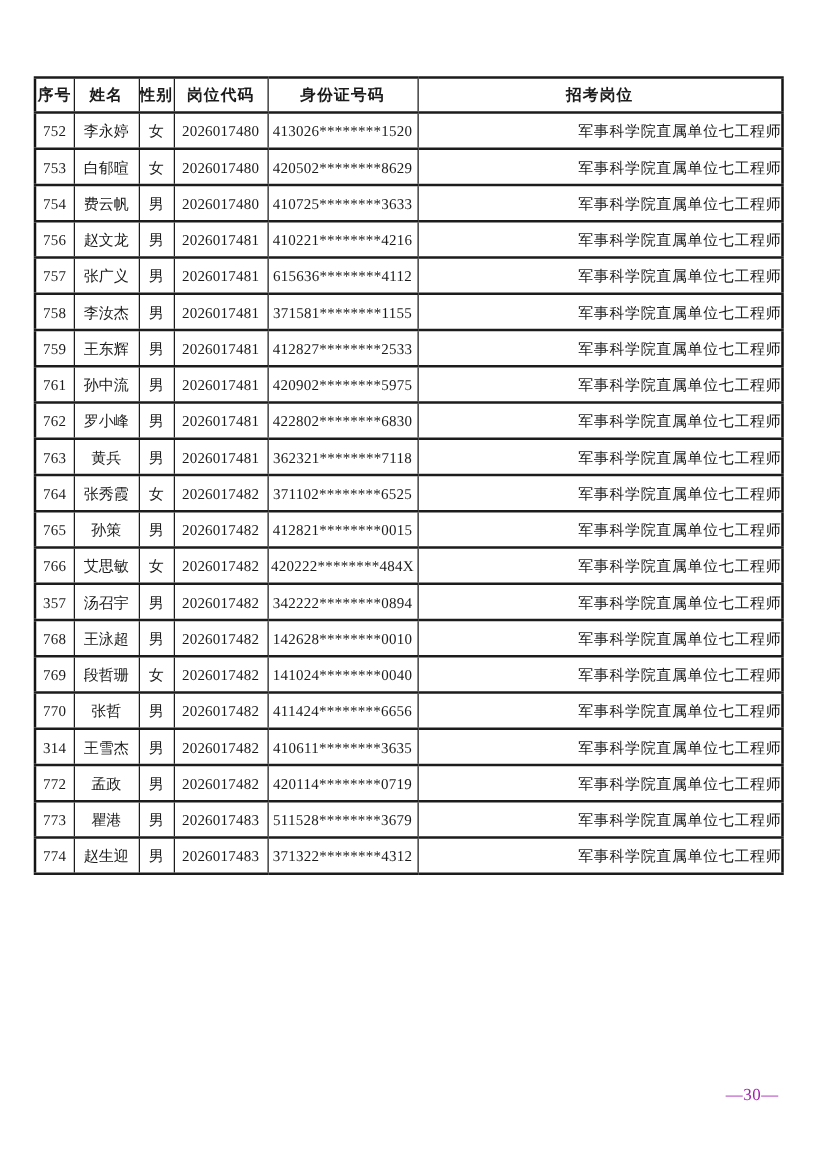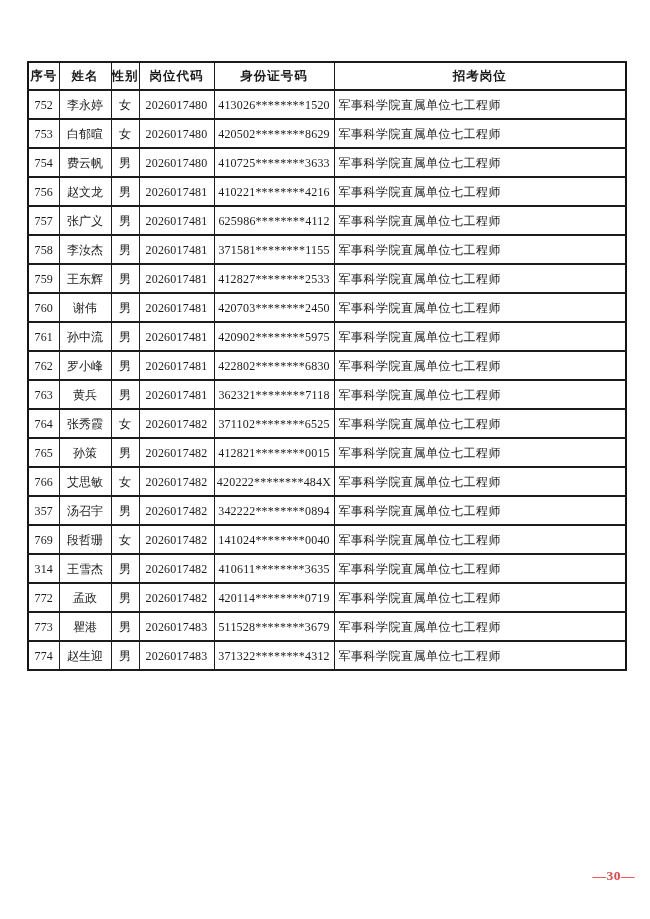--- a/index.html
+++ b/index.html
@@ -44,31 +44,30 @@
   }
   table.roster td {
     height: 27px;
     font-weight: normal;
   }
   table.roster td.num {
     font-family: "Liberation Serif", "DejaVu Serif", serif;
     letter-spacing: 0.2px;
   }
   table.roster td.post {
-    text-align: left;
+    text-align: right;
     padding-left: 4px;
     letter-spacing: 0.5px;
   }
   .pageno {
     position: absolute;
-    right: 15px; top: 868px;
+    right: 27px; top: 868px;
     font-size: 13.5px;
-    color: #ef4444;
+    color: #a21caf;
     letter-spacing: 0.5px;
-    font-weight: bold;
   }
 </style>
 </head>
 <body>
 
 <div class="page">
 
   <table class="roster">
     <colgroup>
       <col style="width:31px">
@@ -119,48 +118,40 @@
           <td>男</td>
           <td class="num">2026017481</td>
           <td class="num">410221********4216</td>
           <td class="post">军事科学院直属单位七工程师</td>
         </tr>
         <tr>
           <td class="num">757</td>
           <td>张广义</td>
           <td>男</td>
           <td class="num">2026017481</td>
-          <td class="num">625986********4112</td>
+          <td class="num">615636********4112</td>
           <td class="post">军事科学院直属单位七工程师</td>
         </tr>
         <tr>
           <td class="num">758</td>
           <td>李汝杰</td>
           <td>男</td>
           <td class="num">2026017481</td>
           <td class="num">371581********1155</td>
           <td class="post">军事科学院直属单位七工程师</td>
         </tr>
         <tr>
           <td class="num">759</td>
           <td>王东辉</td>
           <td>男</td>
           <td class="num">2026017481</td>
           <td class="num">412827********2533</td>
           <td class="post">军事科学院直属单位七工程师</td>
         </tr>
         <tr>
-          <td class="num">760</td>
-          <td>谢伟</td>
-          <td>男</td>
-          <td class="num">2026017481</td>
-          <td class="num">420703********2450</td>
-          <td class="post">军事科学院直属单位七工程师</td>
-        </tr>
-        <tr>
           <td class="num">761</td>
           <td>孙中流</td>
           <td>男</td>
           <td class="num">2026017481</td>
           <td class="num">420902********5975</td>
           <td class="post">军事科学院直属单位七工程师</td>
         </tr>
         <tr>
           <td class="num">762</td>
           <td>罗小峰</td>
@@ -203,28 +194,44 @@
         </tr>
         <tr>
           <td class="num">357</td>
           <td>汤召宇</td>
           <td>男</td>
           <td class="num">2026017482</td>
           <td class="num">342222********0894</td>
           <td class="post">军事科学院直属单位七工程师</td>
         </tr>
         <tr>
+          <td class="num">768</td>
+          <td>王泳超</td>
+          <td>男</td>
+          <td class="num">2026017482</td>
+          <td class="num">142628********0010</td>
+          <td class="post">军事科学院直属单位七工程师</td>
+        </tr>
+        <tr>
           <td class="num">769</td>
           <td>段哲珊</td>
           <td>女</td>
           <td class="num">2026017482</td>
           <td class="num">141024********0040</td>
           <td class="post">军事科学院直属单位七工程师</td>
         </tr>
         <tr>
+          <td class="num">770</td>
+          <td>张哲</td>
+          <td>男</td>
+          <td class="num">2026017482</td>
+          <td class="num">411424********6656</td>
+          <td class="post">军事科学院直属单位七工程师</td>
+        </tr>
+        <tr>
           <td class="num">314</td>
           <td>王雪杰</td>
           <td>男</td>
           <td class="num">2026017482</td>
           <td class="num">410611********3635</td>
           <td class="post">军事科学院直属单位七工程师</td>
         </tr>
         <tr>
           <td class="num">772</td>
           <td>孟政</td>

